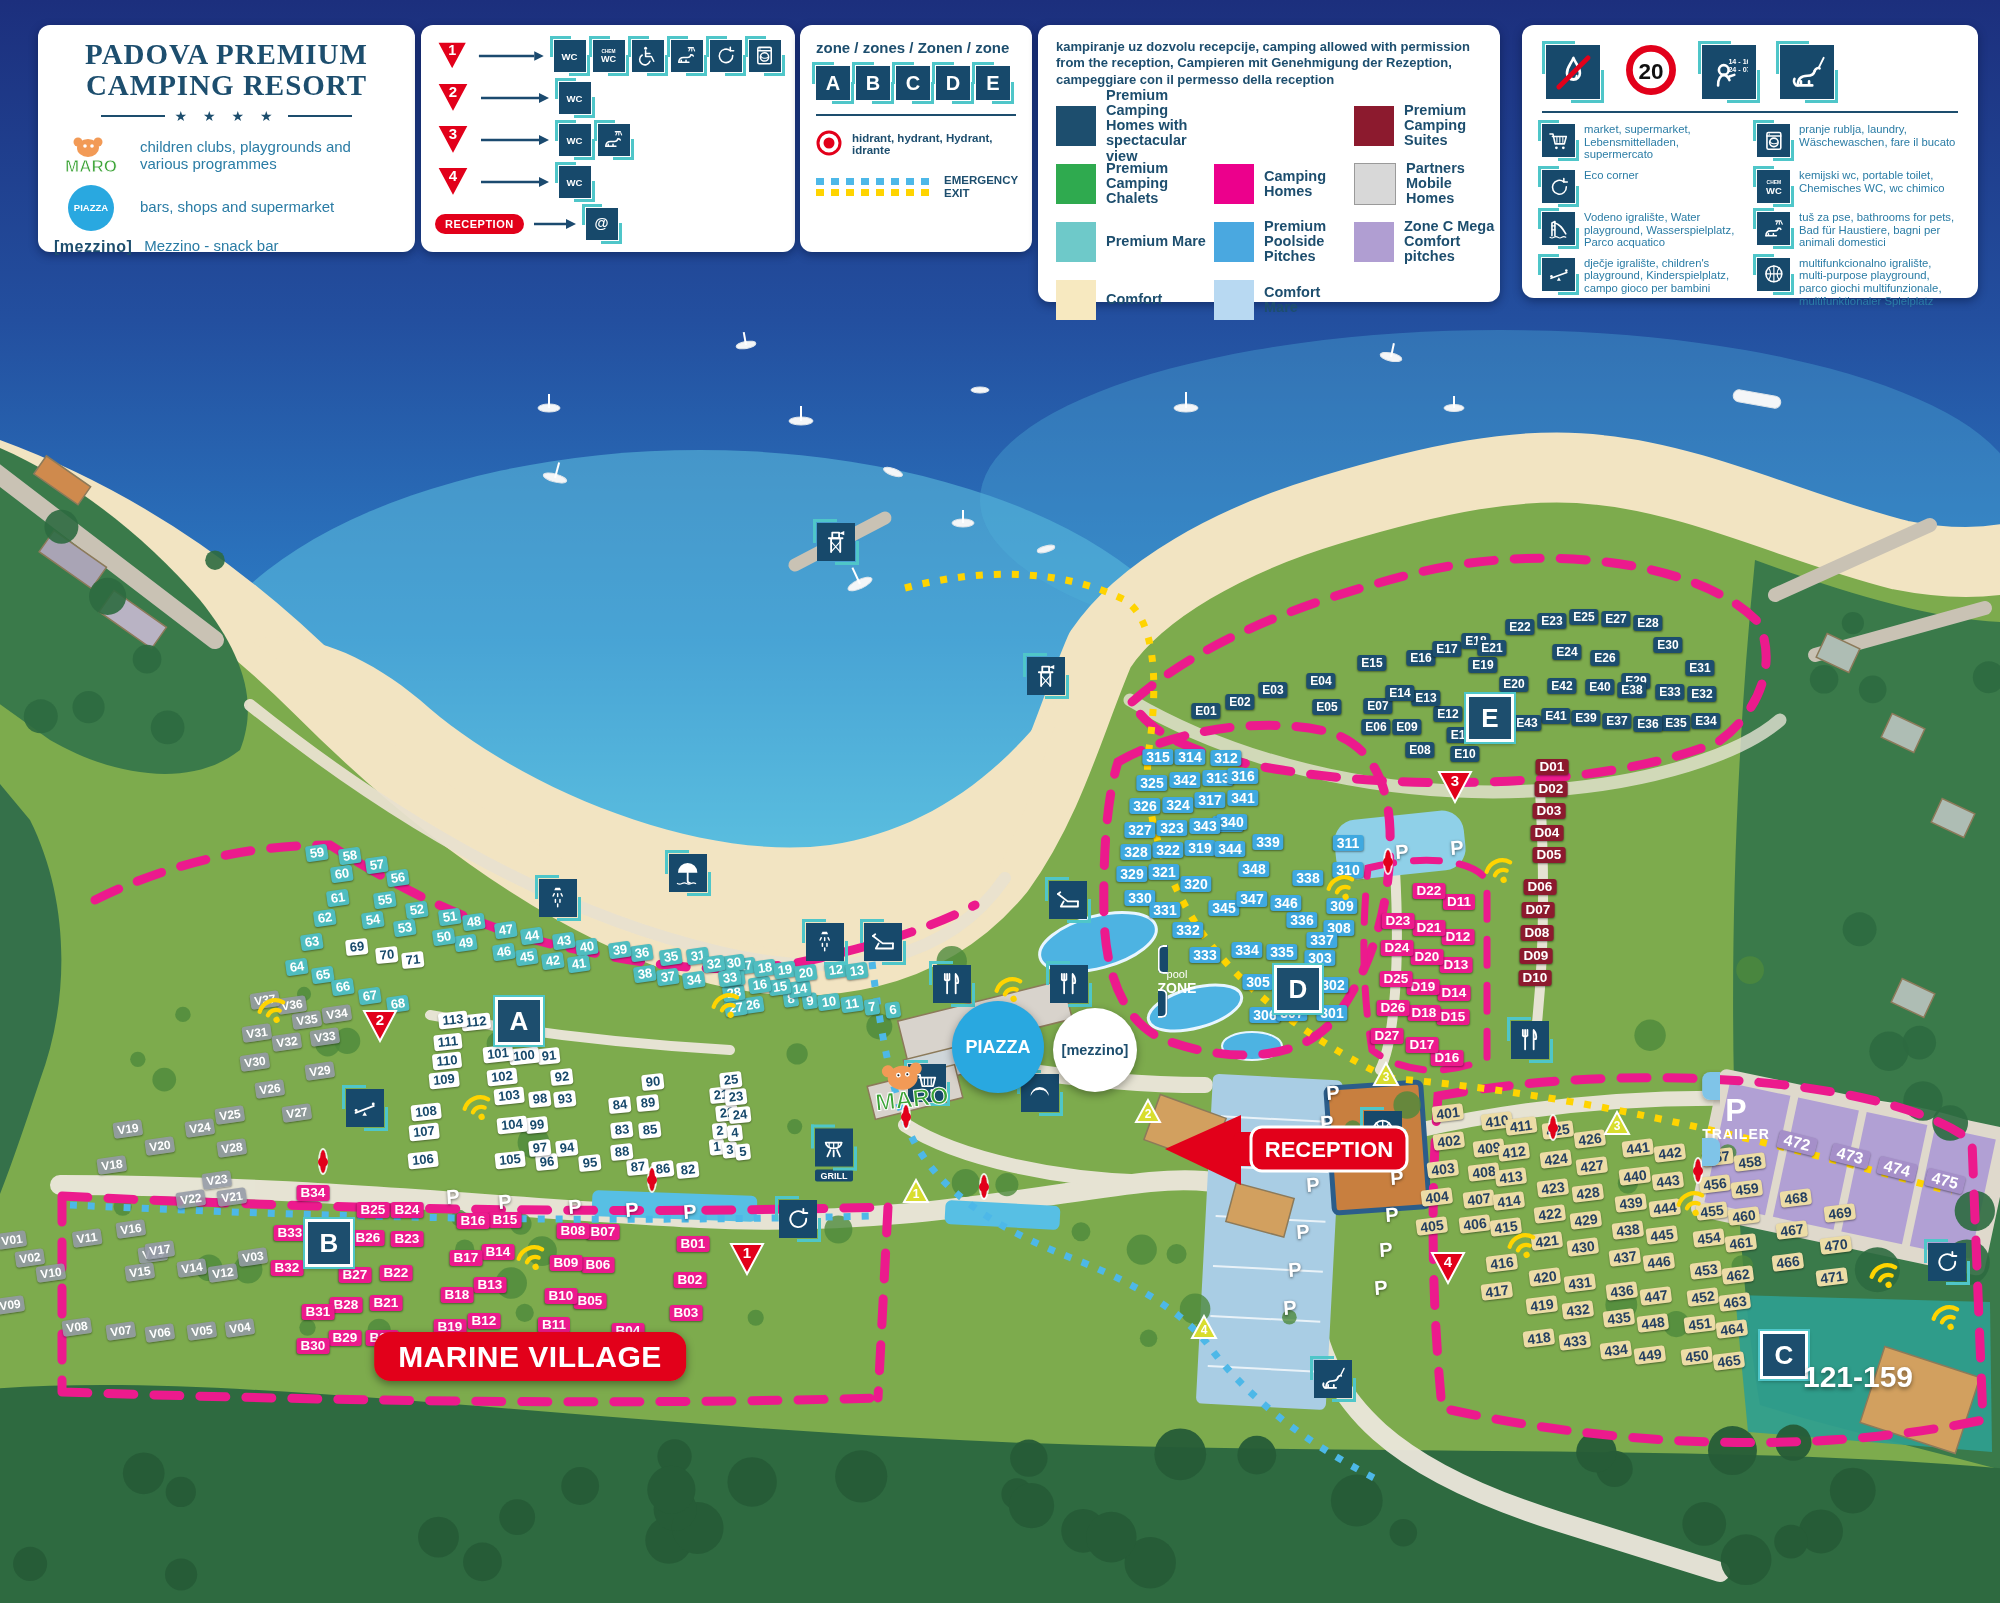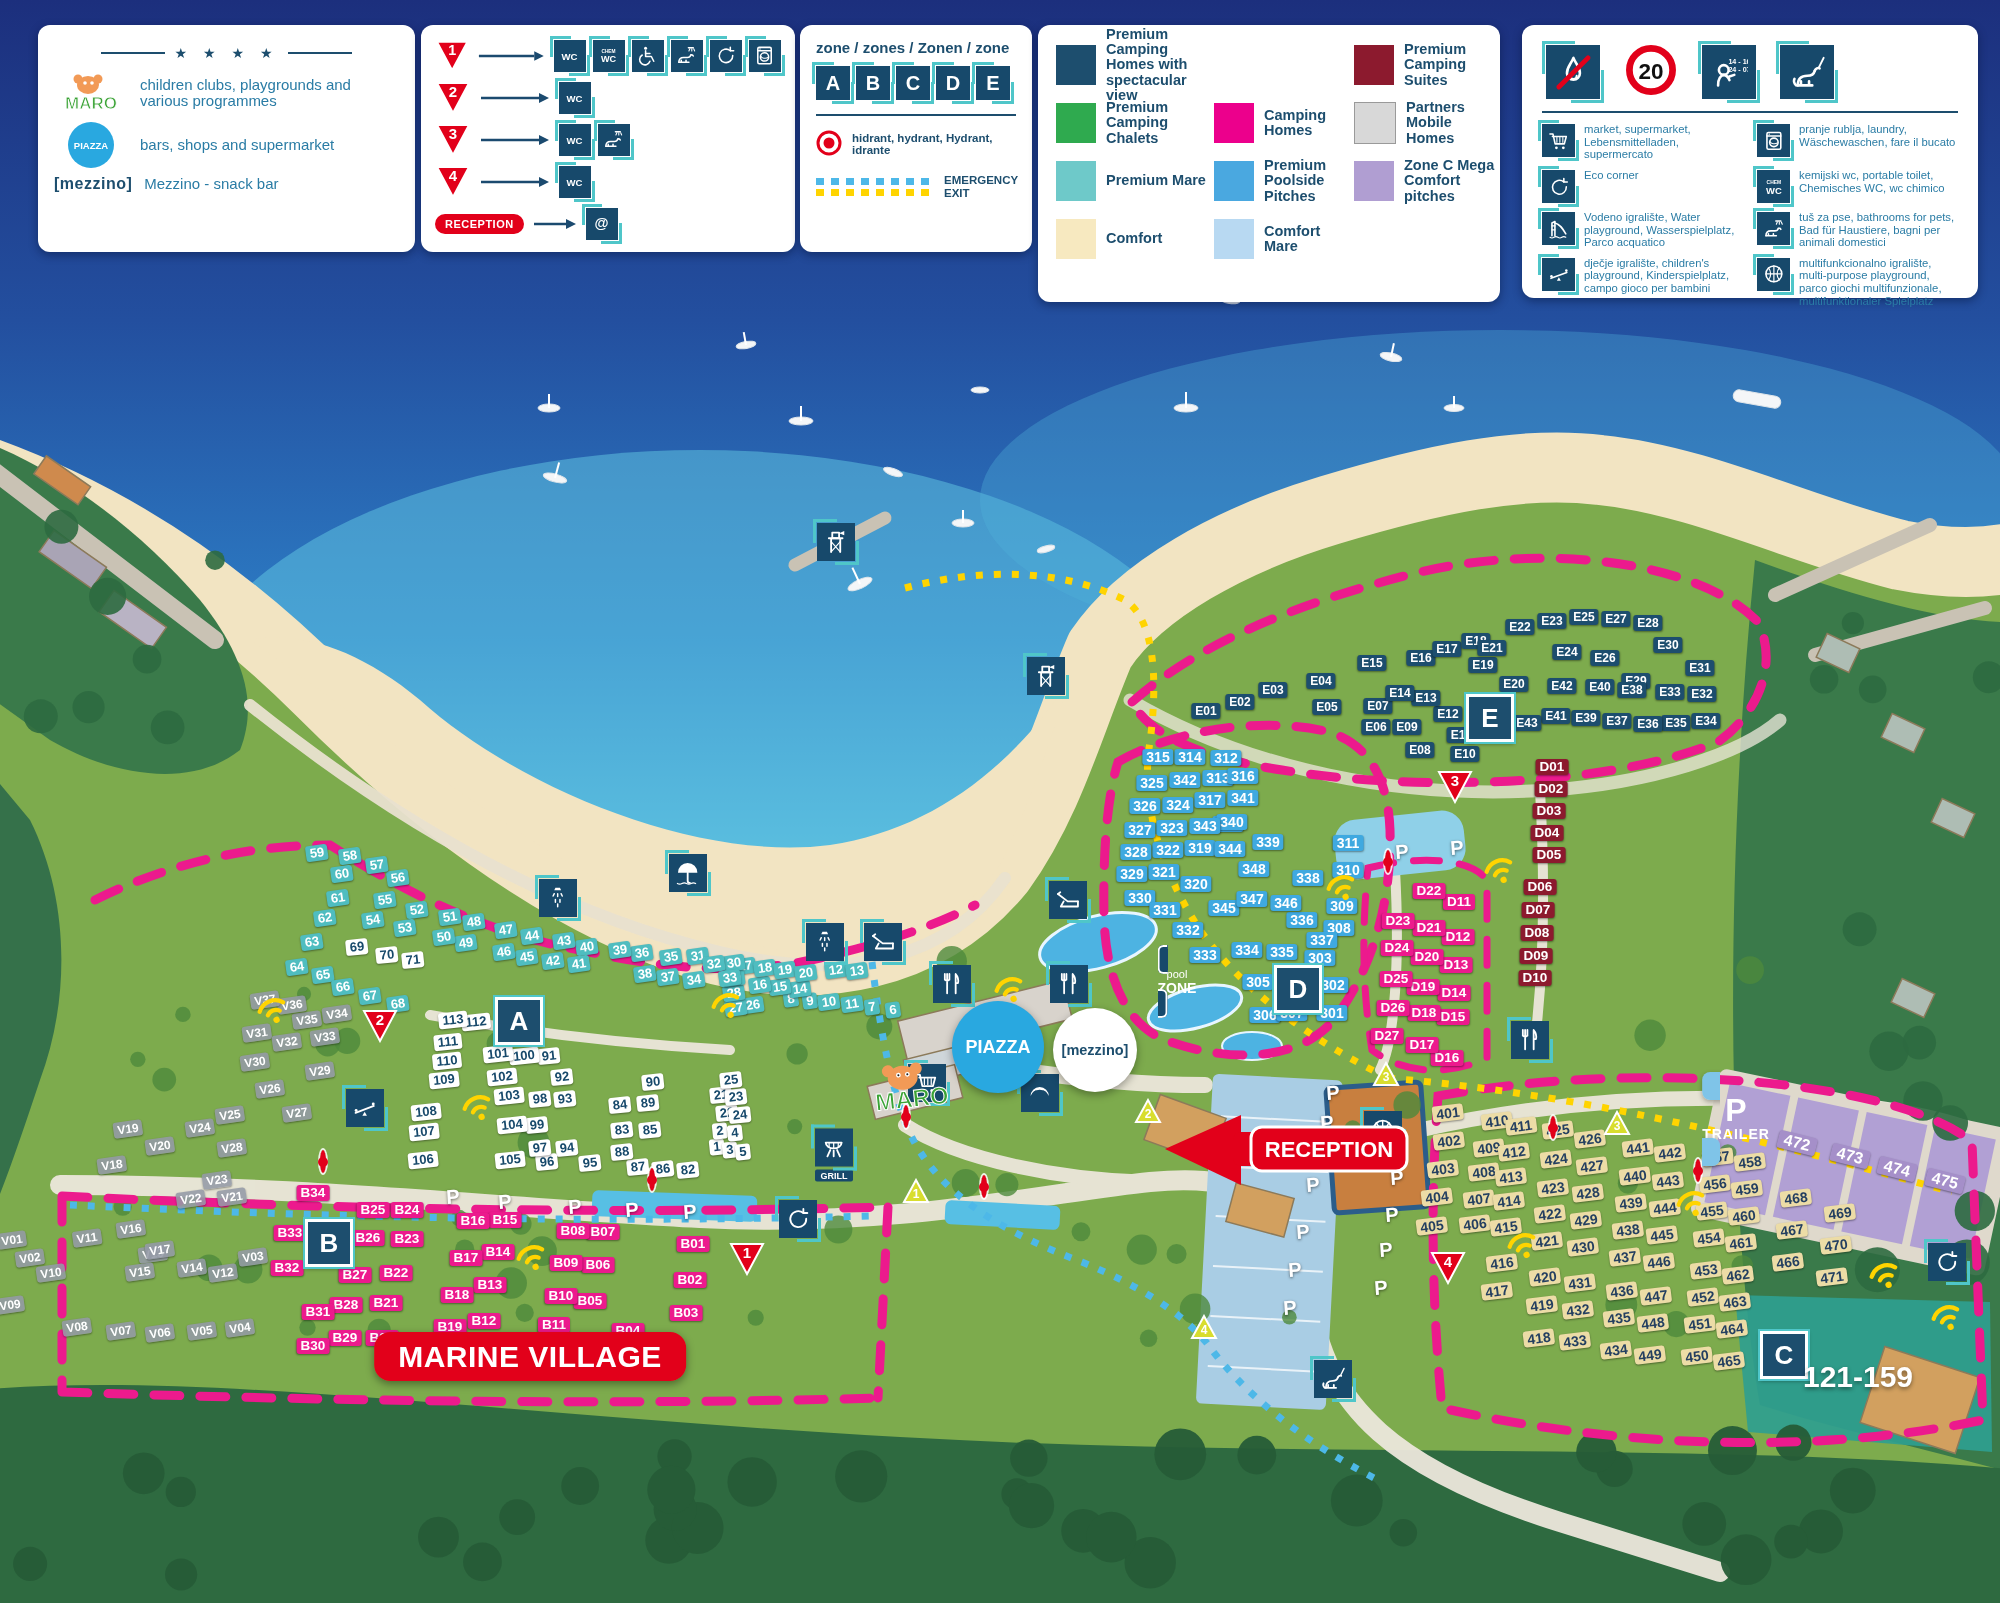--- a/index.html
+++ b/index.html
@@ -1831,20 +1831,24 @@
   </div>
   <div class="mk" style="left:1177px;top:982px">
     <span class="poolZone"><span class="s1">pool</span><span class="s2">ZONE</span></span>
   </div>
   <div class="mk" style="left:1736px;top:1118px">
     <span class="trailerSign"><span class="tp">P</span><span class="tt">TRAILER</span></span>
   </div>
   <div class="mk" style="left:1858px;top:1377px"><span class="rangeC">121-159</span></div>
 
   <div class="panel p-title">
+    <div class="ttl">
+      <div>PADOVA PREMIUM</div>
+      <div>CAMPING RESORT</div>
+    </div>
     <div class="starsRow">
       <div class="rule"></div>
         <div class="stars">★ ★ ★ ★</div>
         <div class="rule"></div>
     </div>
     <div id="title-items">
         <div class="tItem">
           <span class="tIcon">
             <svg width="58" height="44" viewBox="0 0 58 44">
               <ellipse cx="26" cy="14" rx="11" ry="9" fill="#f29a56"></ellipse>
@@ -2029,20 +2033,21 @@
           <div class="dotsYellow"></div>
         </div>
       <div class="emgLbl">
           <div>EMERGENCY</div>
           <div>EXIT</div>
         </div>
     </div>
   </div>
 
   <div class="panel p-accom">
+    <div class="accNote">kampiranje uz dozvolu recepcije, camping allowed with permission from the reception, Campieren mit Genehmigung der Rezeption, campeggiare con il permesso della reception</div>
     <div class="accGrid" id="accom-grid">
         <div class="accItem" style="grid-area: 1 / 1;">
           <span class="accSw" style="background:#1d4e6e"></span>
           <span class="accLbl">Premium Camping Homes with spectacular view</span>
         </div>
         <div class="accItem" style="grid-area: 1 / 3;">
           <span class="accSw" style="background:#8c1a2e"></span>
           <span class="accLbl">Premium Camping Suites</span>
         </div>
         <div class="accItem" style="grid-area: 2 / 1;">

